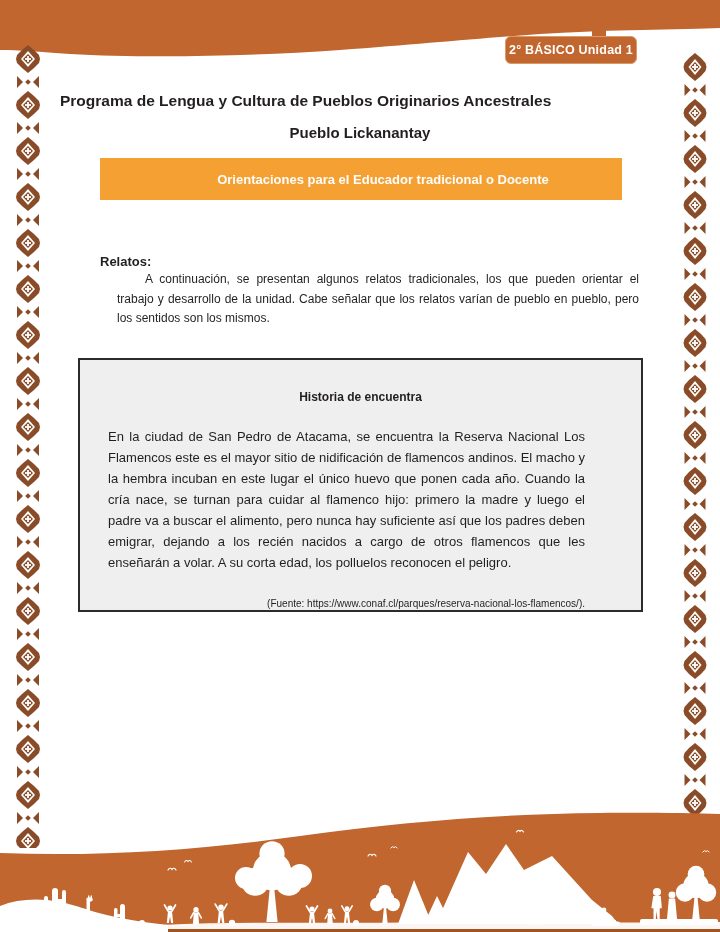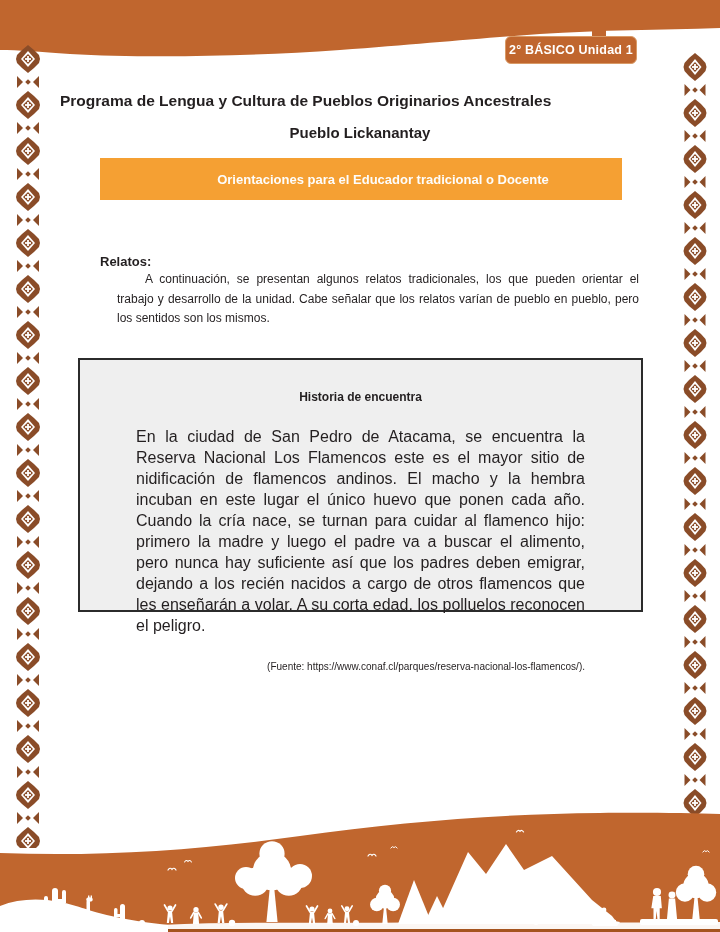--- a/index.html
+++ b/index.html
@@ -22,21 +22,21 @@
   .banner{position:absolute;left:100px;top:158px;width:522px;height:42px;background:#f5a033;
         display:flex;align-items:center;justify-content:center;}
   .banner span{color:#fdfdfc;font-size:13px;font-weight:bold;margin-left:44px;}
   .relatos-heading{position:absolute;left:100px;top:230px;font-size:13px;font-weight:bold;margin-top:24px;}
   .relatos-intro{position:absolute;left:100px;top:253px;width:522px;margin:17px;
         font-size:12px;line-height:19.5px;text-align:justify;text-indent:28px;}
   
   .story-box{position:absolute;left:78px;top:358px;width:561px;height:250px;
         background:#efefef;border:2px solid #2b2b2b;}
   .story-title{margin:30px 0 0 0;text-align:center;font-size:12px;font-weight:bold;}
-  .story-body{margin:22px 56px 0 56px;font-size:16px;line-height:21px;text-align:justify;}
+  .story-body{margin:22px 56px 0 28px;font-size:13px;line-height:21px;text-align:justify;}
   .story-source{margin:25px 56px 0 60px;text-align:right;font-size:10px;}
   
   .footer{position:absolute;left:0;bottom:0;}
 </style>
 </head>
 <body>
 
 <div class="page">
 
   <svg class="top-wave" width="720" height="62" viewBox="0 0 720 62">

